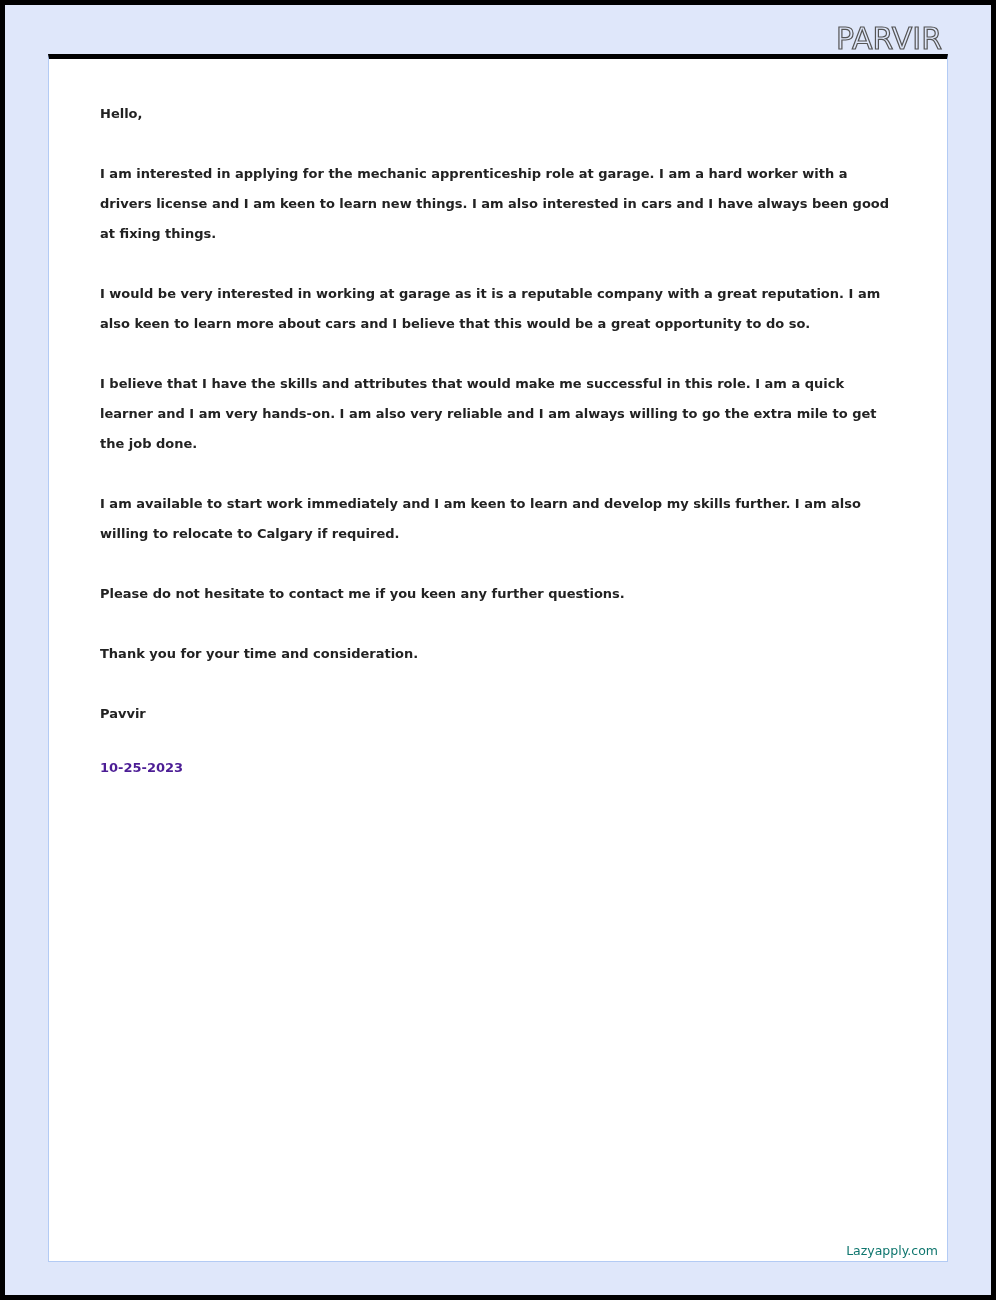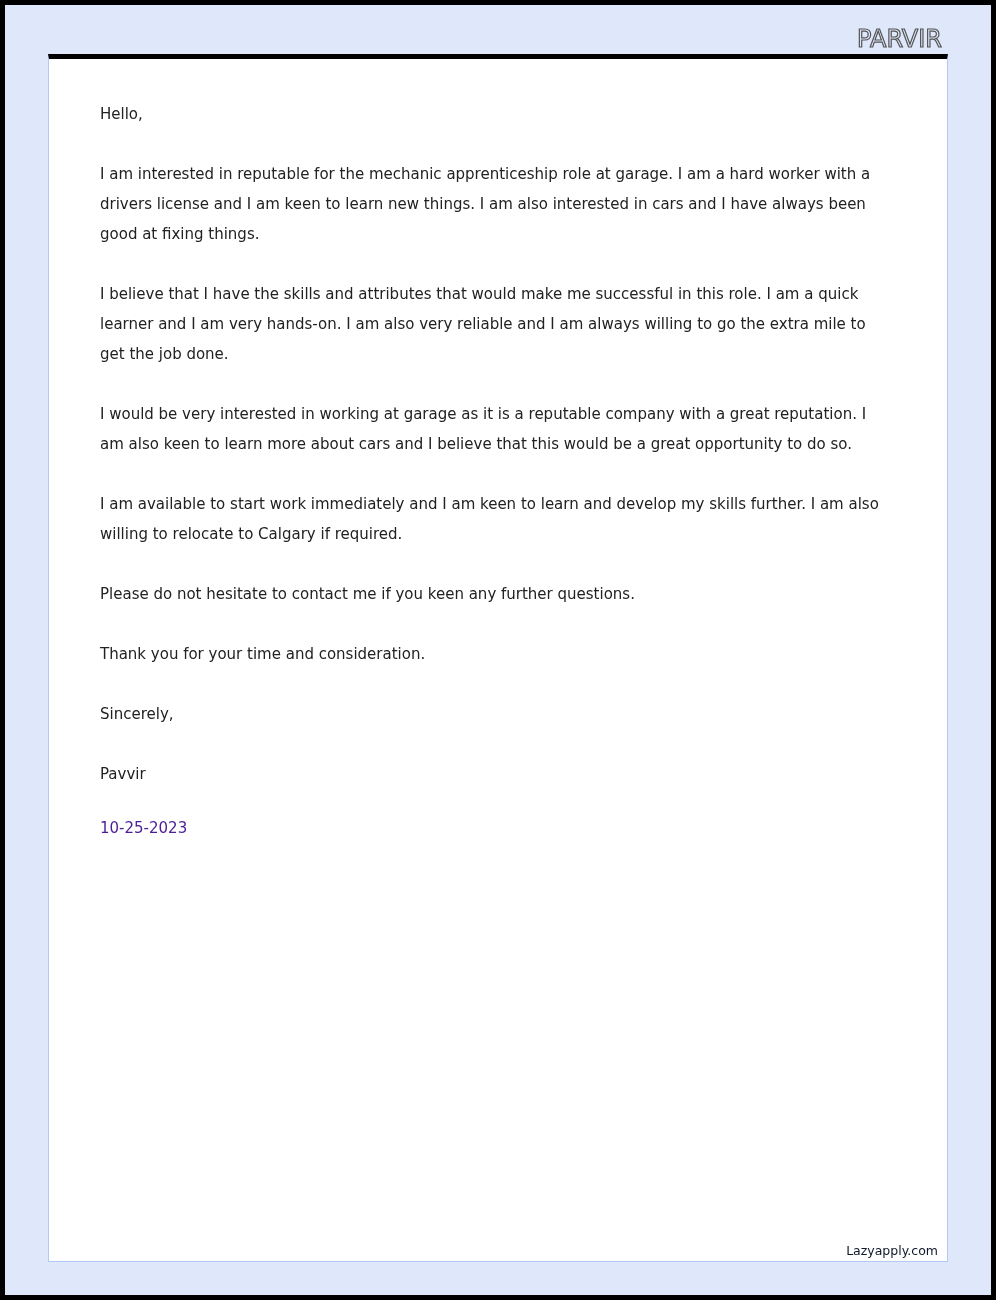--- a/index.html
+++ b/index.html
@@ -20,21 +20,21 @@
       top: 5px;
       width: 986px;
       height: 1290px;
       background: #dfe7fa;
     }
     .brand {
       position: absolute;
       right: 49px;
       top: 12px;
       font-family: "DejaVu Sans", sans-serif;
-      font-size: 24px;
+      font-size: 30px;
       line-height: 44px;
       color: #dfe7fa;
       -webkit-text-stroke: 1.2px #555555;
       letter-spacing: 0px;
     }
     .page {
       position: absolute;
       left: 43px;
       top: 49px;
       width: 896px;
@@ -44,56 +44,56 @@
       border-top: 5px solid #000000;
       box-sizing: border-box;
       width: 900px;
       height: 1208px;
     }
     .content {
       position: absolute;
       left: 51px;
       top: 40px;
       width: 790px;
-      font-size: 15px;
+      font-size: 13px;
       line-height: 30px;
       color: #222222;
+      font-weight: bold;
     }
     .content p {
       margin: 0 0 30px 0;
     }
     .content p.signature-name {
       margin-bottom: 24px;
     }
     .date {
       color: #4c1d95;
       margin: 0;
     }
     .footer-credit {
       position: absolute;
       right: 9px;
       bottom: 3px;
       font-size: 12.5px;
-      color: #0f172a;
+      color: #0f766e;
     }
   </style>
 </head>
 <body>
 
 <div class="outer">
   <div class="brand">PARVIR</div>
 
   <div class="page">
     <div class="content">
       <p>Hello,</p>
-      <p>I am interested in reputable for the mechanic apprenticeship role at garage. I am a hard worker with a drivers license and I am keen to learn new things. I am also interested in cars and I have always been good at fixing things.</p>
+      <p>I am interested in applying for the mechanic apprenticeship role at garage. I am a hard worker with a drivers license and I am keen to learn new things. I am also interested in cars and I have always been good at fixing things.</p>
+      <p>I would be very interested in working at garage as it is a reputable company with a great reputation. I am also keen to learn more about cars and I believe that this would be a great opportunity to do so.</p>
       <p>I believe that I have the skills and attributes that would make me successful in this role. I am a quick learner and I am very hands-on. I am also very reliable and I am always willing to go the extra mile to get the job done.</p>
-      <p>I would be very interested in working at garage as it is a reputable company with a great reputation. I am also keen to learn more about cars and I believe that this would be a great opportunity to do so.</p>
       <p>I am available to start work immediately and I am keen to learn and develop my skills further. I am also willing to relocate to Calgary if required.</p>
       <p>Please do not hesitate to contact me if you keen any further questions.</p>
       <p>Thank you for your time and consideration.</p>
-      <p>Sincerely,</p>
       <p class="signature-name">Pavvir</p>
       <p class="date">10-25-2023</p>
     </div>
     <div class="footer-credit">Lazyapply.com</div>
   </div>
 </div>
 
 </body></html>

